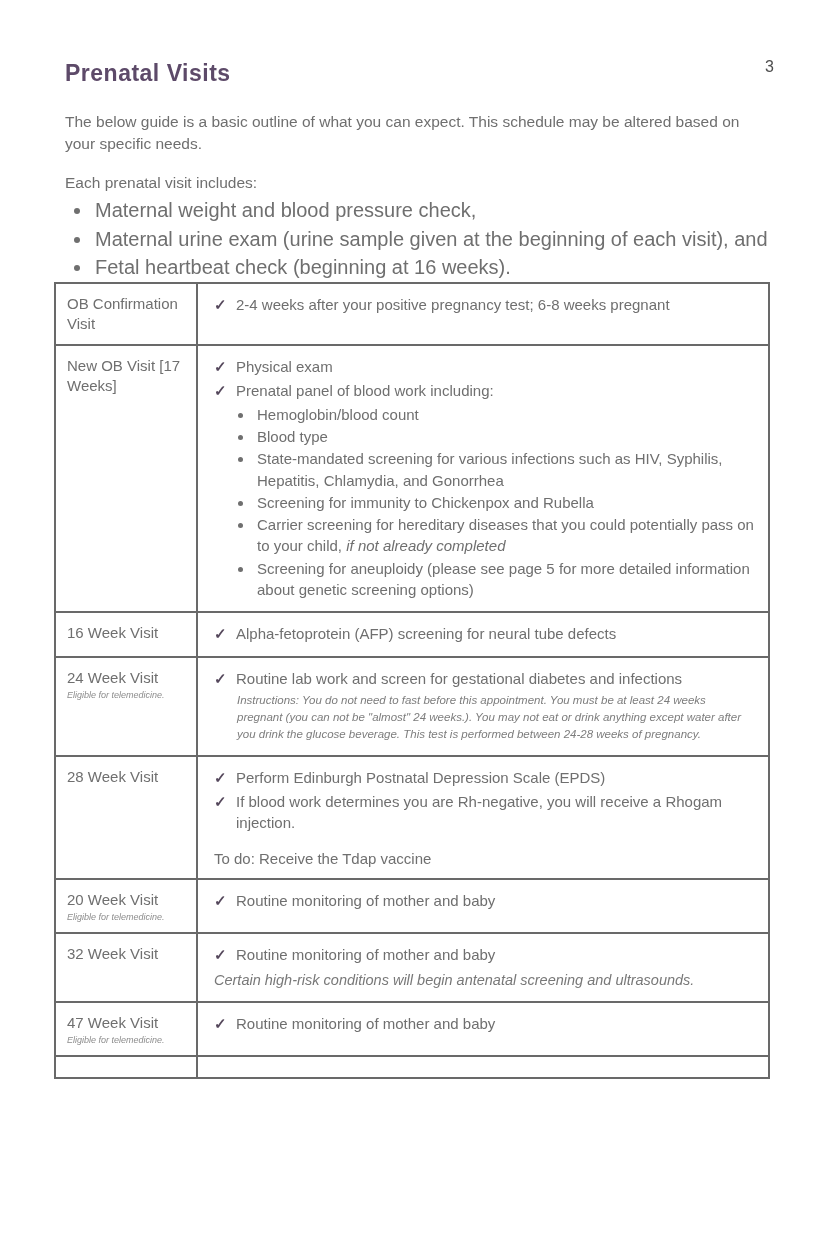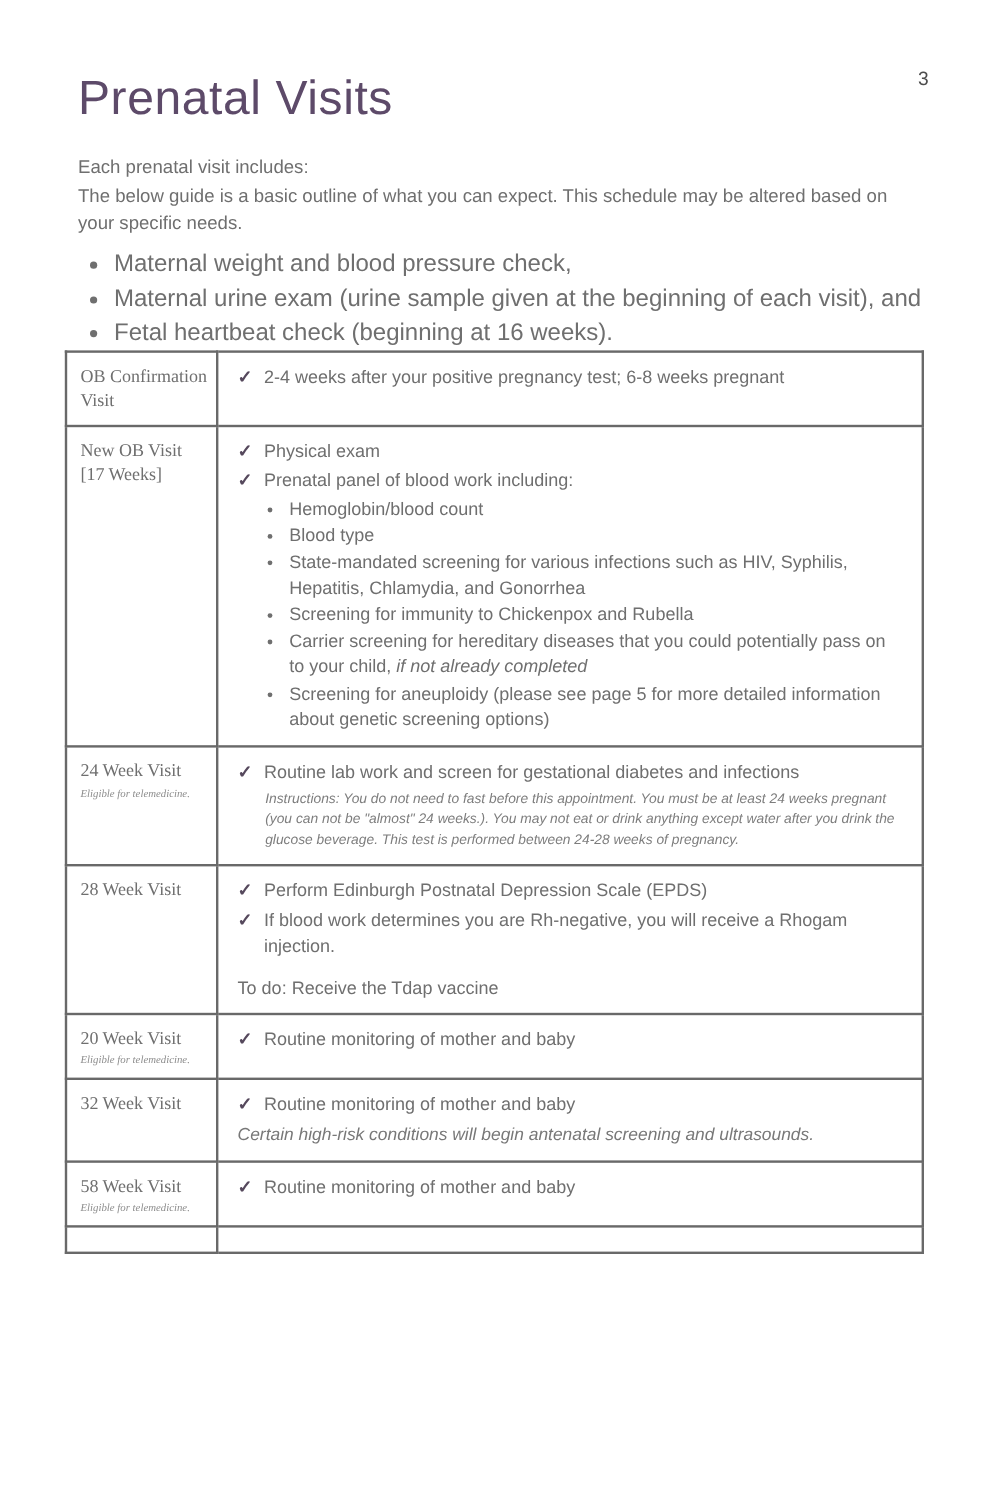--- a/index.html
+++ b/index.html
@@ -21,22 +21,22 @@
     top: 58px; right: 50px;
     font-size: 16px;
     color: #4d4d4d;
   }
   .content {
     padding: 60px 54px 0 65px;
     box-sizing: border-box;
   }
   h1.doc-title {
     margin: 0 0 24px 0;
-    font-size: 40px;
-    font-weight: normal;
+    font-size: 23px;
+    font-weight: bold;
     letter-spacing: 0.5px;
     color: var(--title-color, #5d4a69);
   }
   p.intro-par {
     margin: 0 0 8px 0;
     font-size: 15.5px;
     line-height: 1.45;
     color: var(--body-color, #6f6f6f);
     max-width: 680px;
   }
@@ -63,24 +63,23 @@
     border-collapse: collapse;
     margin-left: -11px;
     width: 716px;
     table-layout: fixed;
   }
   table.schedule td {
     border: 2px solid #696969;
     vertical-align: top;
   }
   td.label-cell {
-    width: 126px;
+    width: 142px;
     padding: 10px 6px 10px 11px;
     box-sizing: border-box;
-    font-family: Liberation Serif, serif;
   }
   td.content-cell {
     padding: 7px 14px 9px 16px;
   }
   .row-label {
     font-size: 15px;
     line-height: 1.35;
     color: var(--body-color, #6f6f6f);
   }
   .row-sublabel {
@@ -139,22 +138,22 @@
     color: #7d7d7d;
   }
 </style>
 </head>
 <body>
 
 <div class="page">
   <div class="page-number">3</div>
   <div class="content">
     <h1 class="doc-title">Prenatal Visits</h1>
+    <p class="intro-par">The below guide is a basic outline of what you can expect. This schedule may be altered based on your specific needs.</p>
     <p class="intro-par list-intro">Each prenatal visit includes:</p>
-    <p class="intro-par">The below guide is a basic outline of what you can expect. This schedule may be altered based on your specific needs.</p>
     <ul class="intro-list">
       <li>Maternal weight and blood pressure check,</li>
       <li>Maternal urine exam (urine sample given at the beginning of each visit), and</li>
       <li>Fetal heartbeat check (beginning at 16 weeks).</li>
     </ul>
     <table class="schedule">
       <tbody id="schedule-body">
           <tr>
             <td class="label-cell">
               <div class="row-label">OB Confirmation Visit</div>
@@ -184,20 +183,31 @@
                 <li>Blood type</li>
                 <li>State-mandated screening for various infections such as HIV, Syphilis, Hepatitis, Chlamydia, and Gonorrhea</li>
                 <li>Screening for immunity to Chickenpox and Rubella</li>
                 <li>Carrier screening for hereditary diseases that you could potentially pass on to your child, <em>if not already completed</em></li>
                 <li>Screening for aneuploidy (please see page 5 for more detailed information about genetic screening options)</li>
               </ul>
             </td>
           </tr>
           <tr>
             <td class="label-cell">
+              <div class="row-label">16 Week Visit</div>
+            </td>
+            <td class="content-cell">
+              <div class="check-line">
+                <span class="check-mark">✓</span>
+                <span class="check-text">Alpha-fetoprotein (AFP) screening for neural tube defects</span>
+              </div>
+            </td>
+          </tr>
+          <tr>
+            <td class="label-cell">
               <div class="row-label">24 Week Visit</div>
               <div class="row-sublabel">Eligible for telemedicine.</div>
             </td>
             <td class="content-cell">
               <div class="check-line">
                 <span class="check-mark">✓</span>
                 <span class="check-text">Routine lab work and screen for gestational diabetes and infections</span>
               </div>
               <div class="note-text">Instructions: You do not need to fast before this appointment. You must be at least 24 weeks pregnant (you can not be "almost" 24 weeks.). You may not eat or drink anything except water after you drink the glucose beverage. This test is performed between 24-28 weeks of pregnancy.</div>
             </td>
@@ -237,21 +247,21 @@
             <td class="content-cell">
               <div class="check-line">
                 <span class="check-mark">✓</span>
                 <span class="check-text">Routine monitoring of mother and baby</span>
               </div>
               <div class="italic-line">Certain high-risk conditions will begin antenatal screening and ultrasounds.</div>
             </td>
           </tr>
           <tr>
             <td class="label-cell">
-              <div class="row-label">58 Week Visit</div>
+              <div class="row-label">47 Week Visit</div>
               <div class="row-sublabel">Eligible for telemedicine.</div>
             </td>
             <td class="content-cell">
               <div class="check-line">
                 <span class="check-mark">✓</span>
                 <span class="check-text">Routine monitoring of mother and baby</span>
               </div>
             </td>
           </tr>
           <tr>

